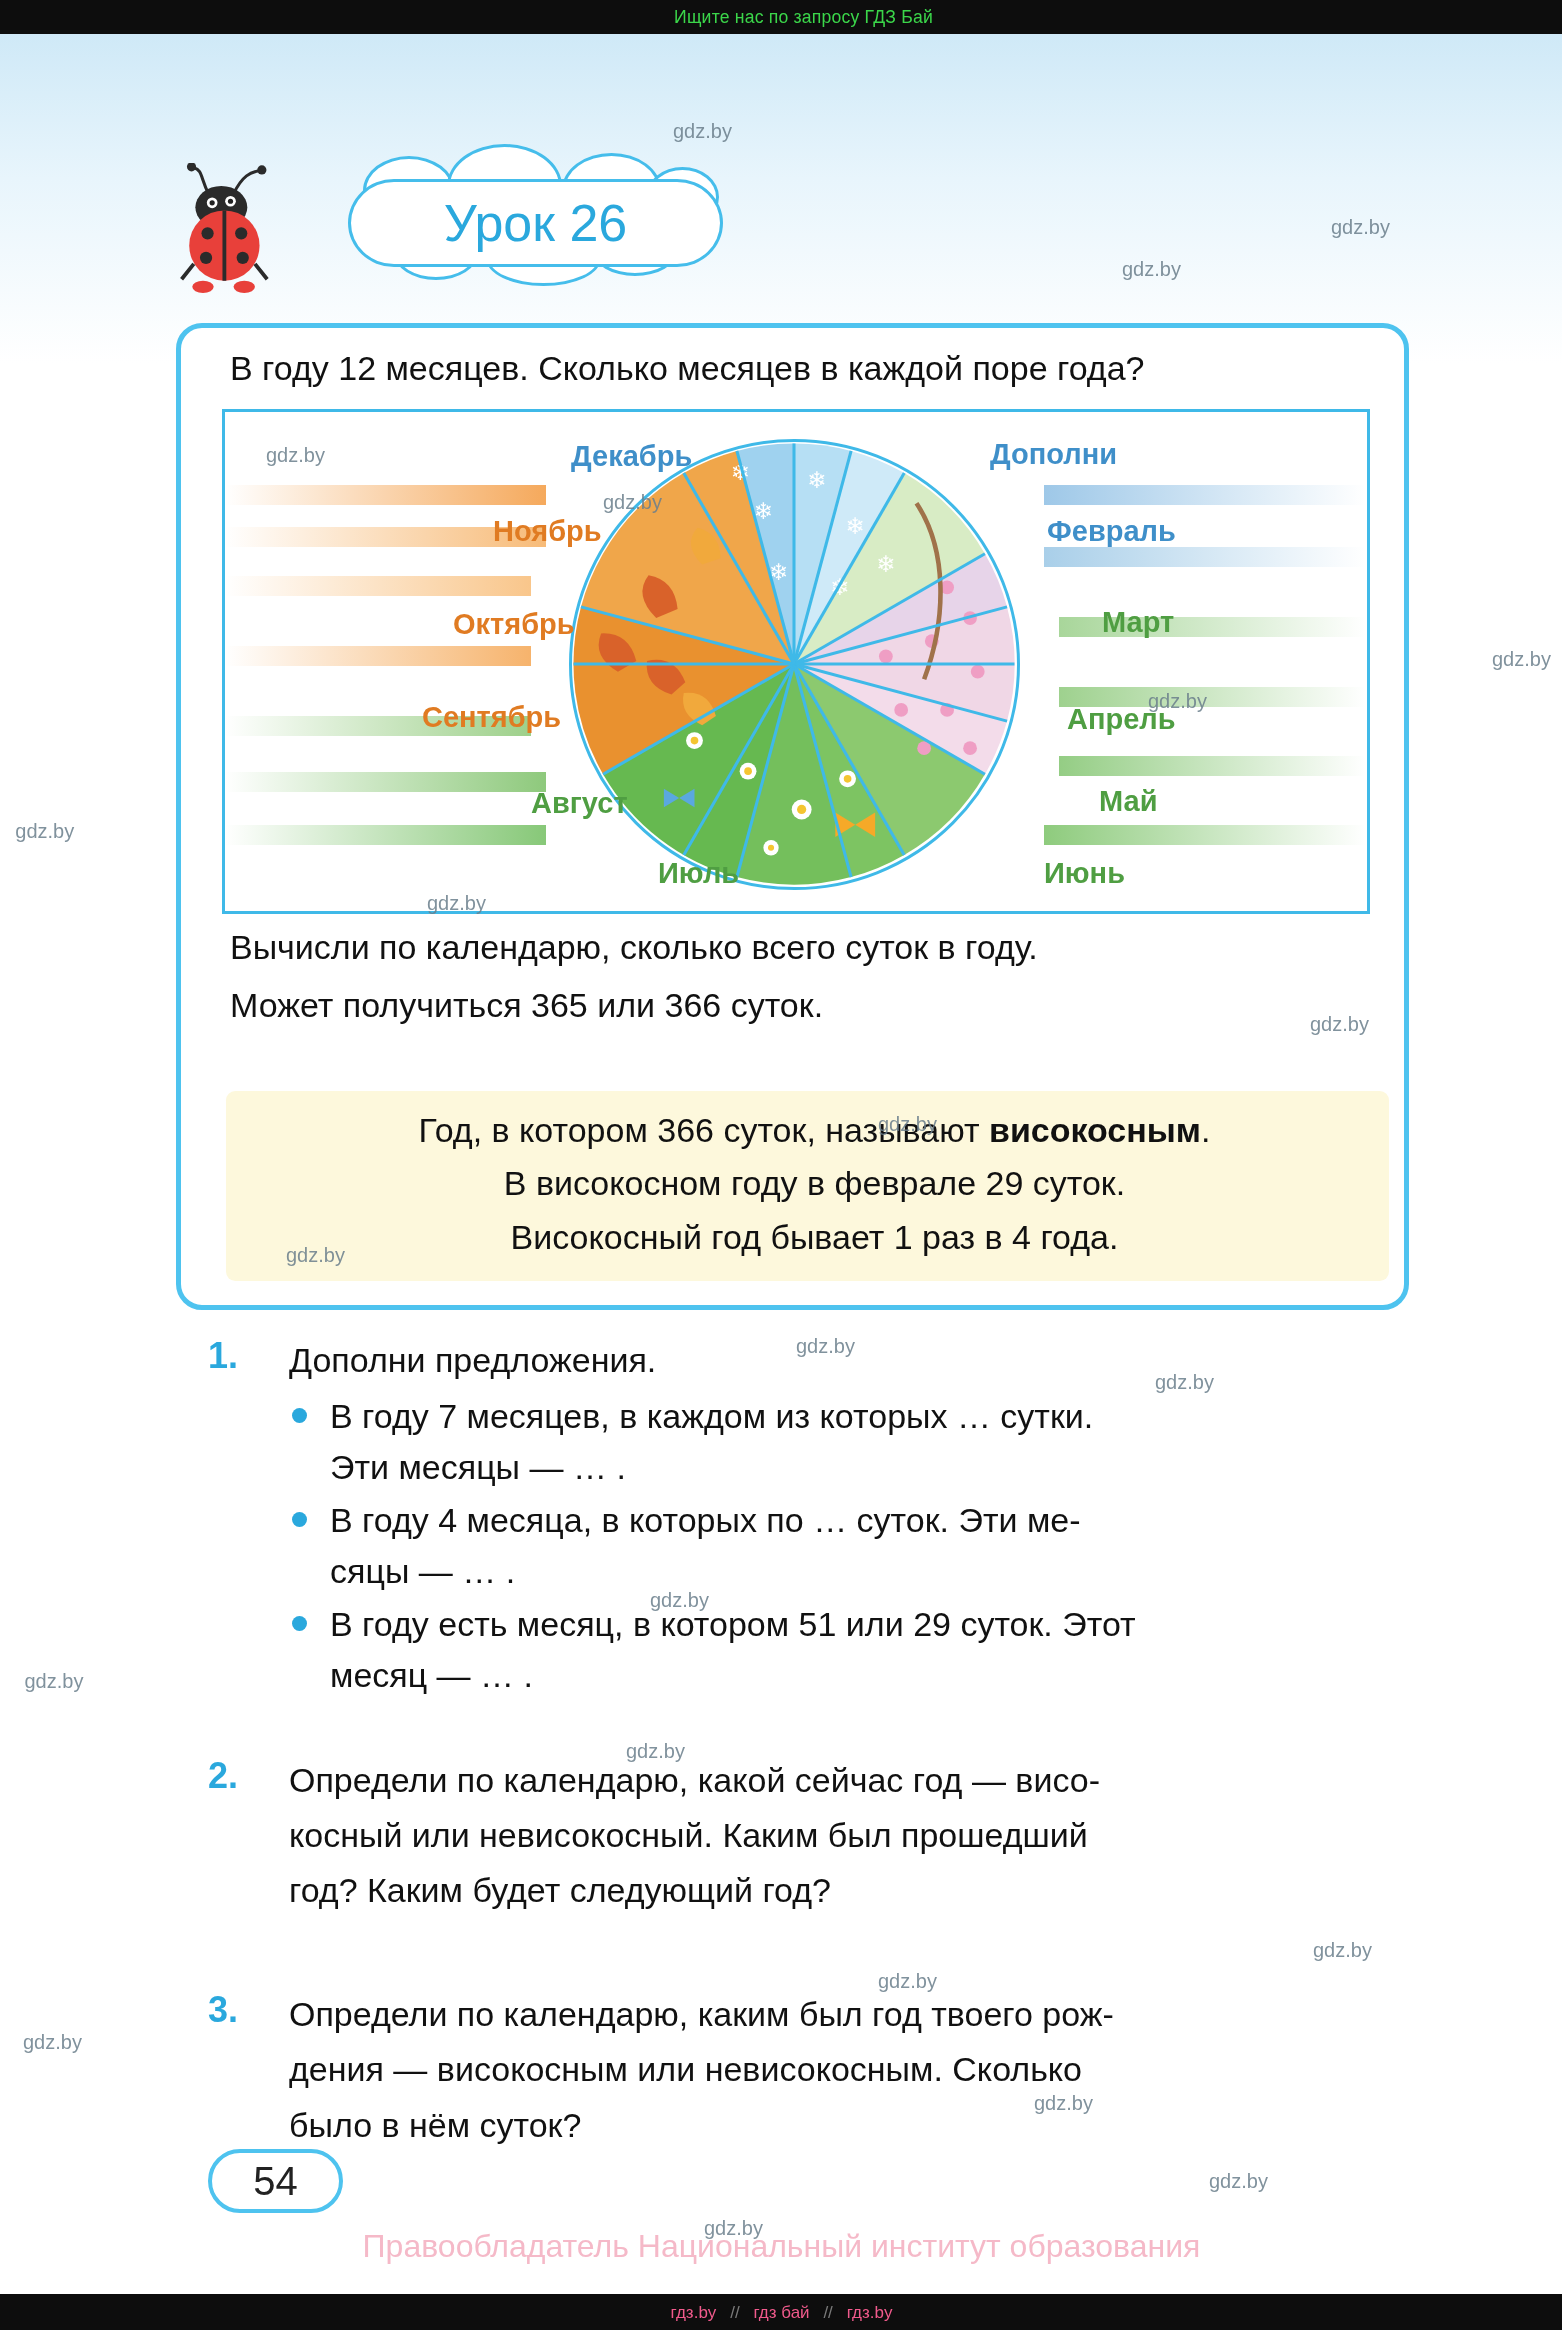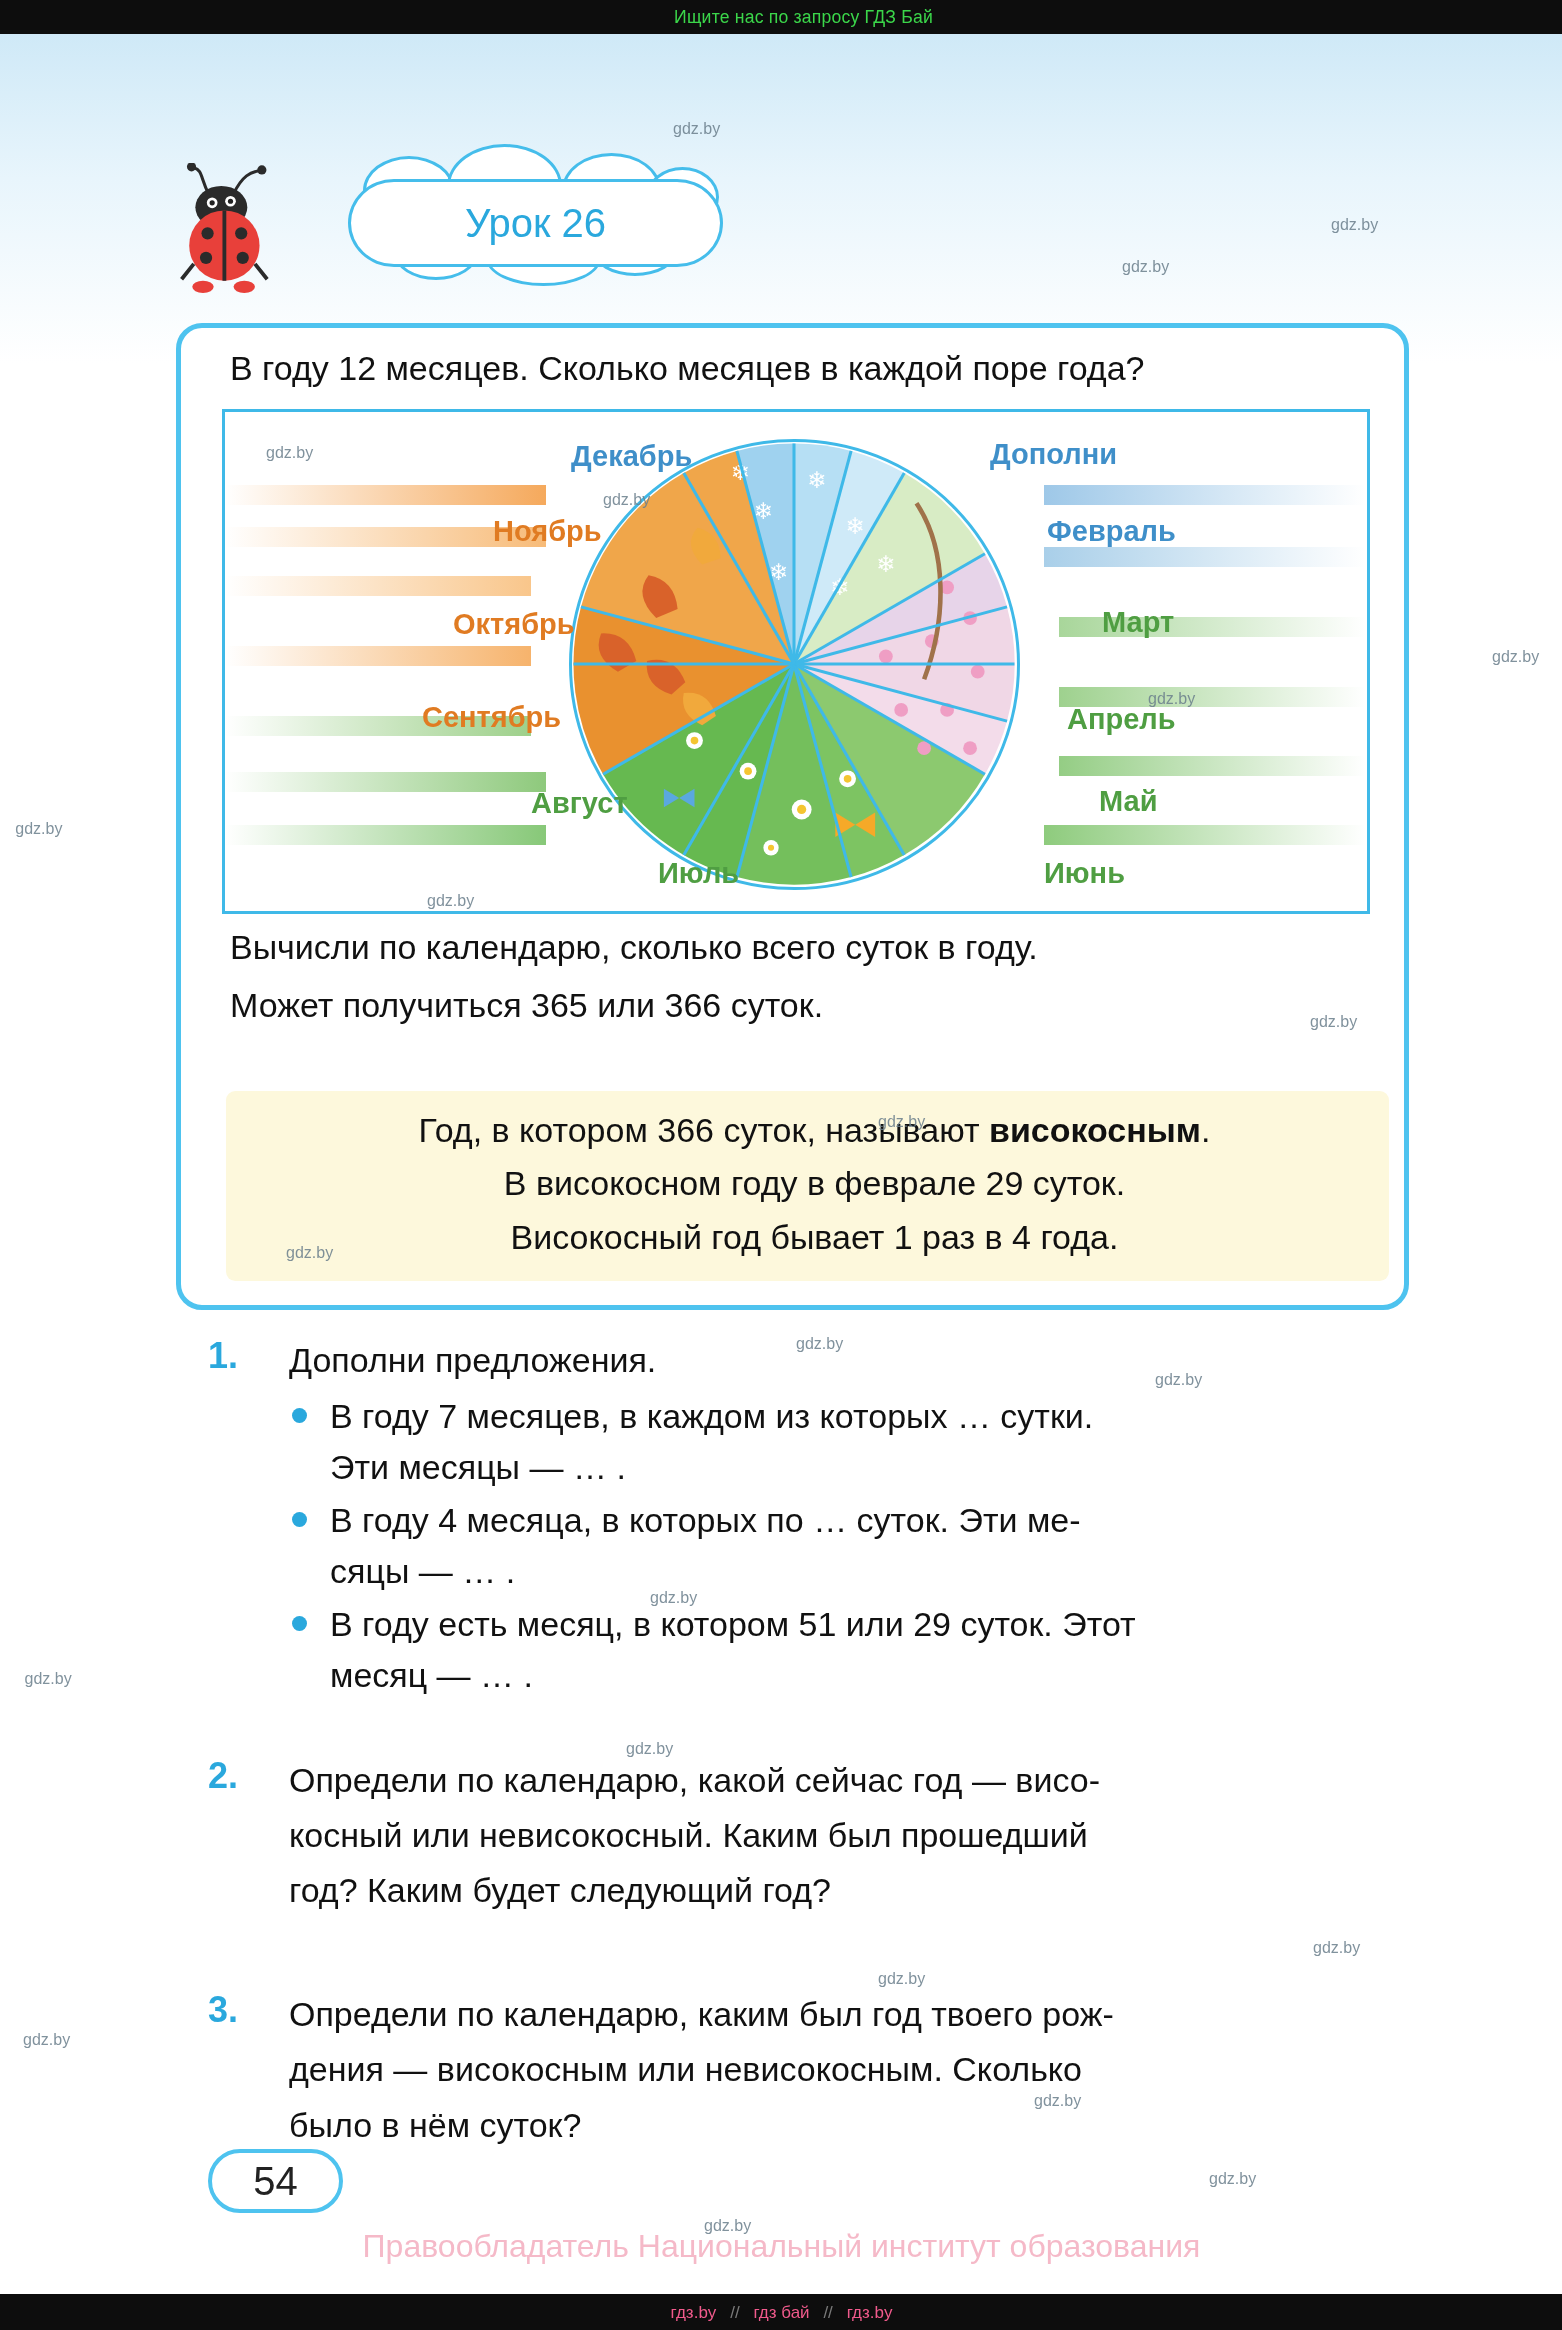--- a/index.html
+++ b/index.html
@@ -66,21 +66,21 @@
     position: absolute;
     left: 13.8px; top: 9.2px;
     width: 347px; height: 70px;
     background: #ffffff;
     border-radius: 38px;
   }
   .cloud .label {
     position: absolute;
     left: 0; top: 0; width: 375px; height: 88px;
     display: flex; align-items: center; justify-content: center;
-    font-size: 40px;
+    font-size: 52px;
     color: #2aa8dd;
     font-weight: normal;
   }
 
   
   .ladybug { position: absolute; left: 177px; top: 129px; width: 107px; height: 130px; }
 
   
   .main-box {
     position: absolute;
@@ -199,21 +199,21 @@
     display: flex; align-items: center; justify-content: center;
     gap: 13.8px;
     font-size: 17px;
     color: #f05a8c;
   }
   .bottom-strip .sep { color: #7a7a7a; }
 
   
   .wm {
     position: absolute;
-    font-size: 16px;
+    font-size: 20px;
     color: #6b7f8c;
     opacity: .85;
     white-space: nowrap;
     pointer-events: none;
   }
 </style>
 </head>
 <body>
 
 <div class="top-banner">

